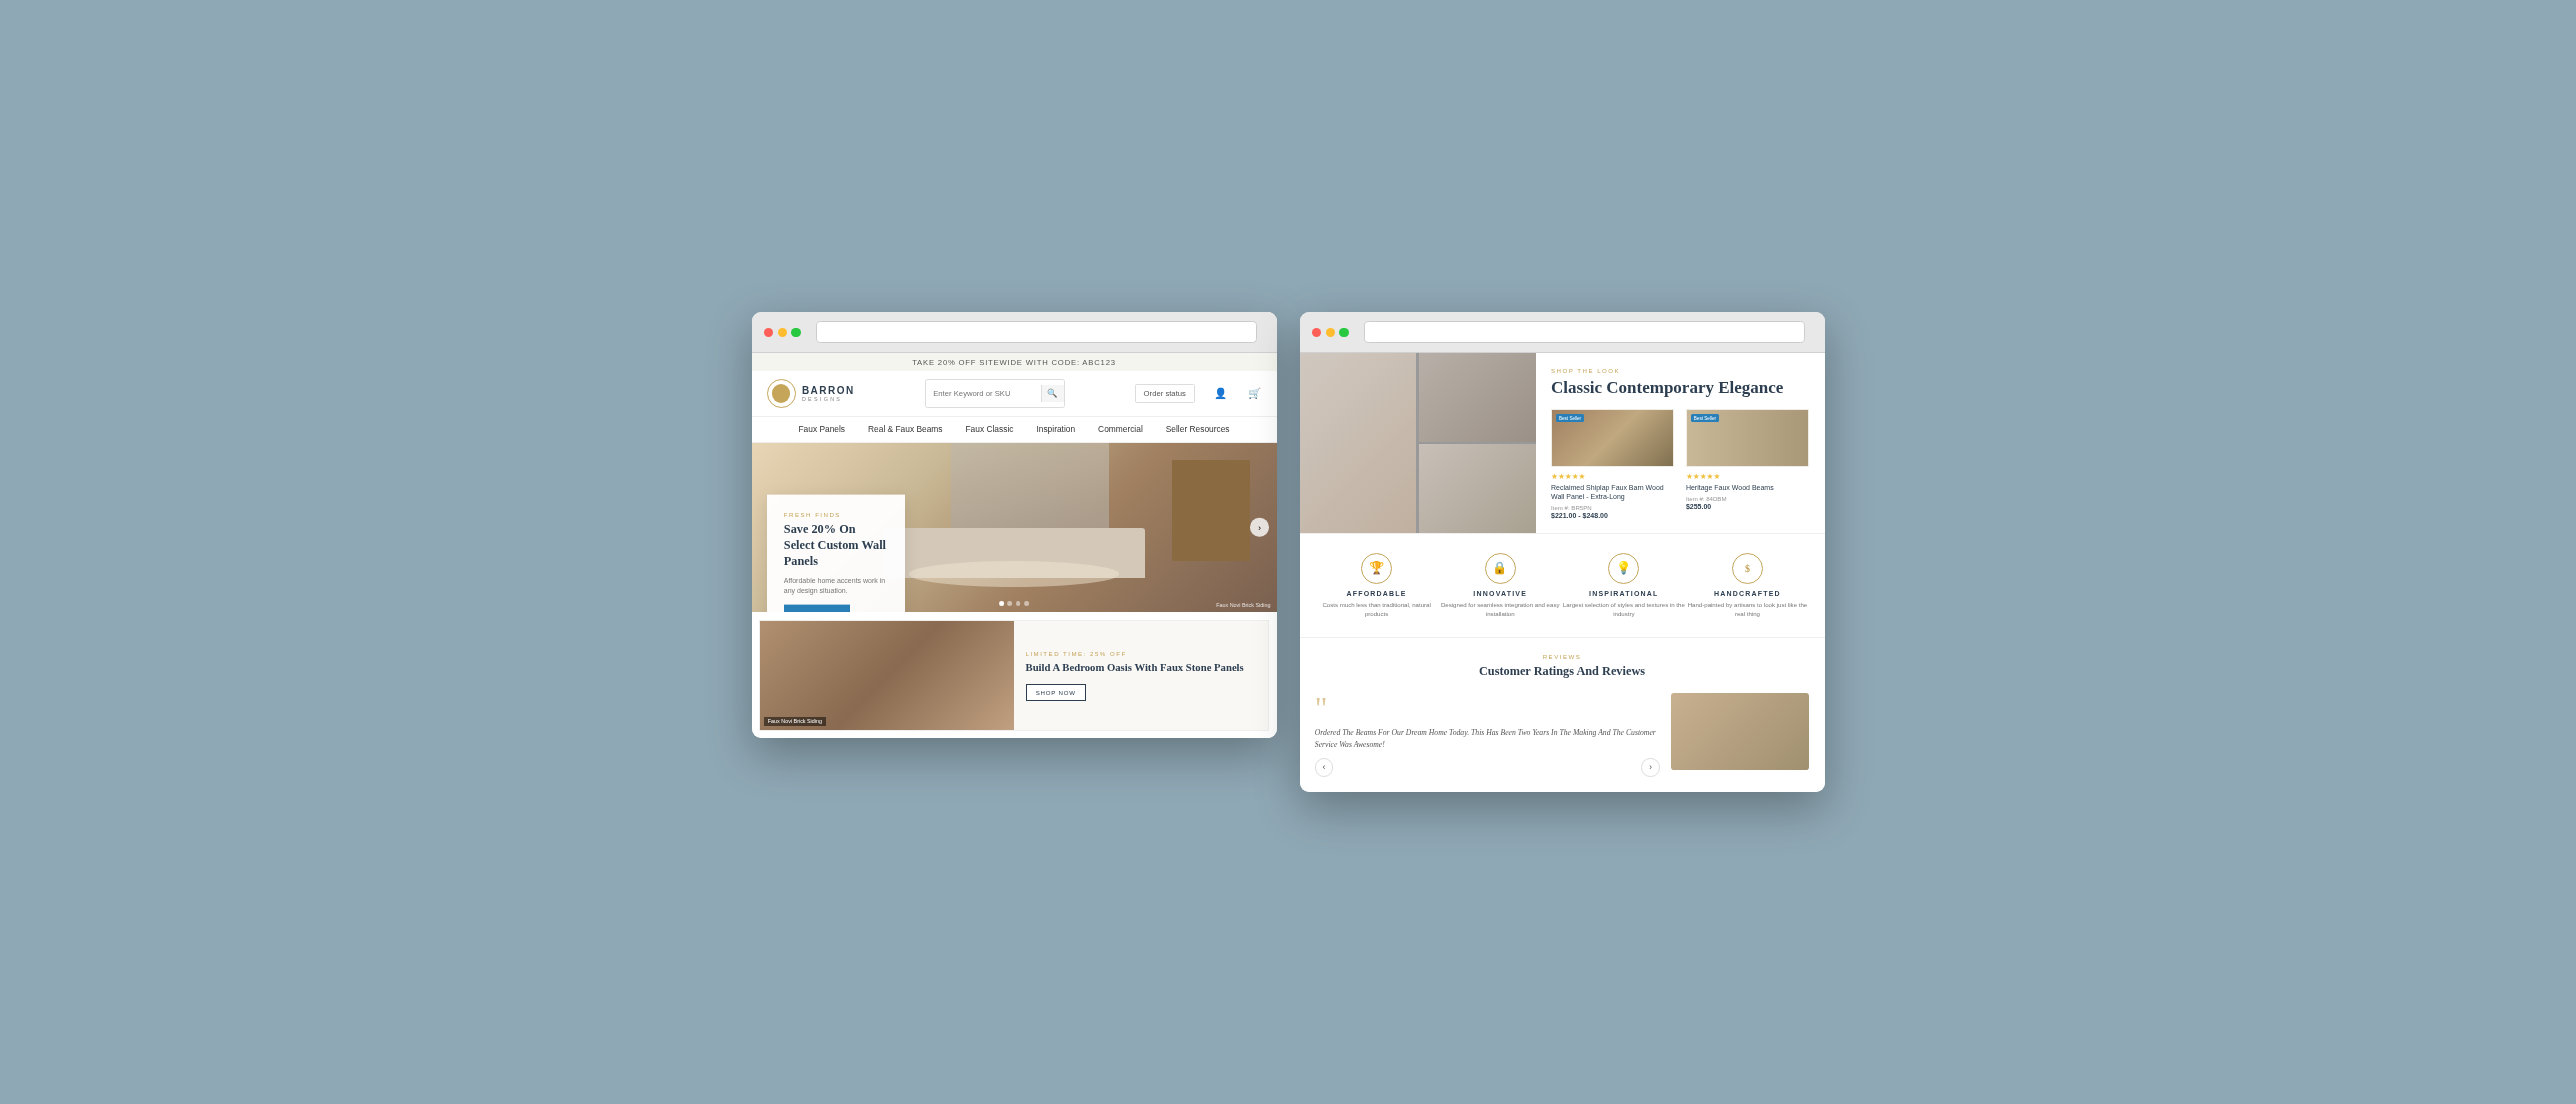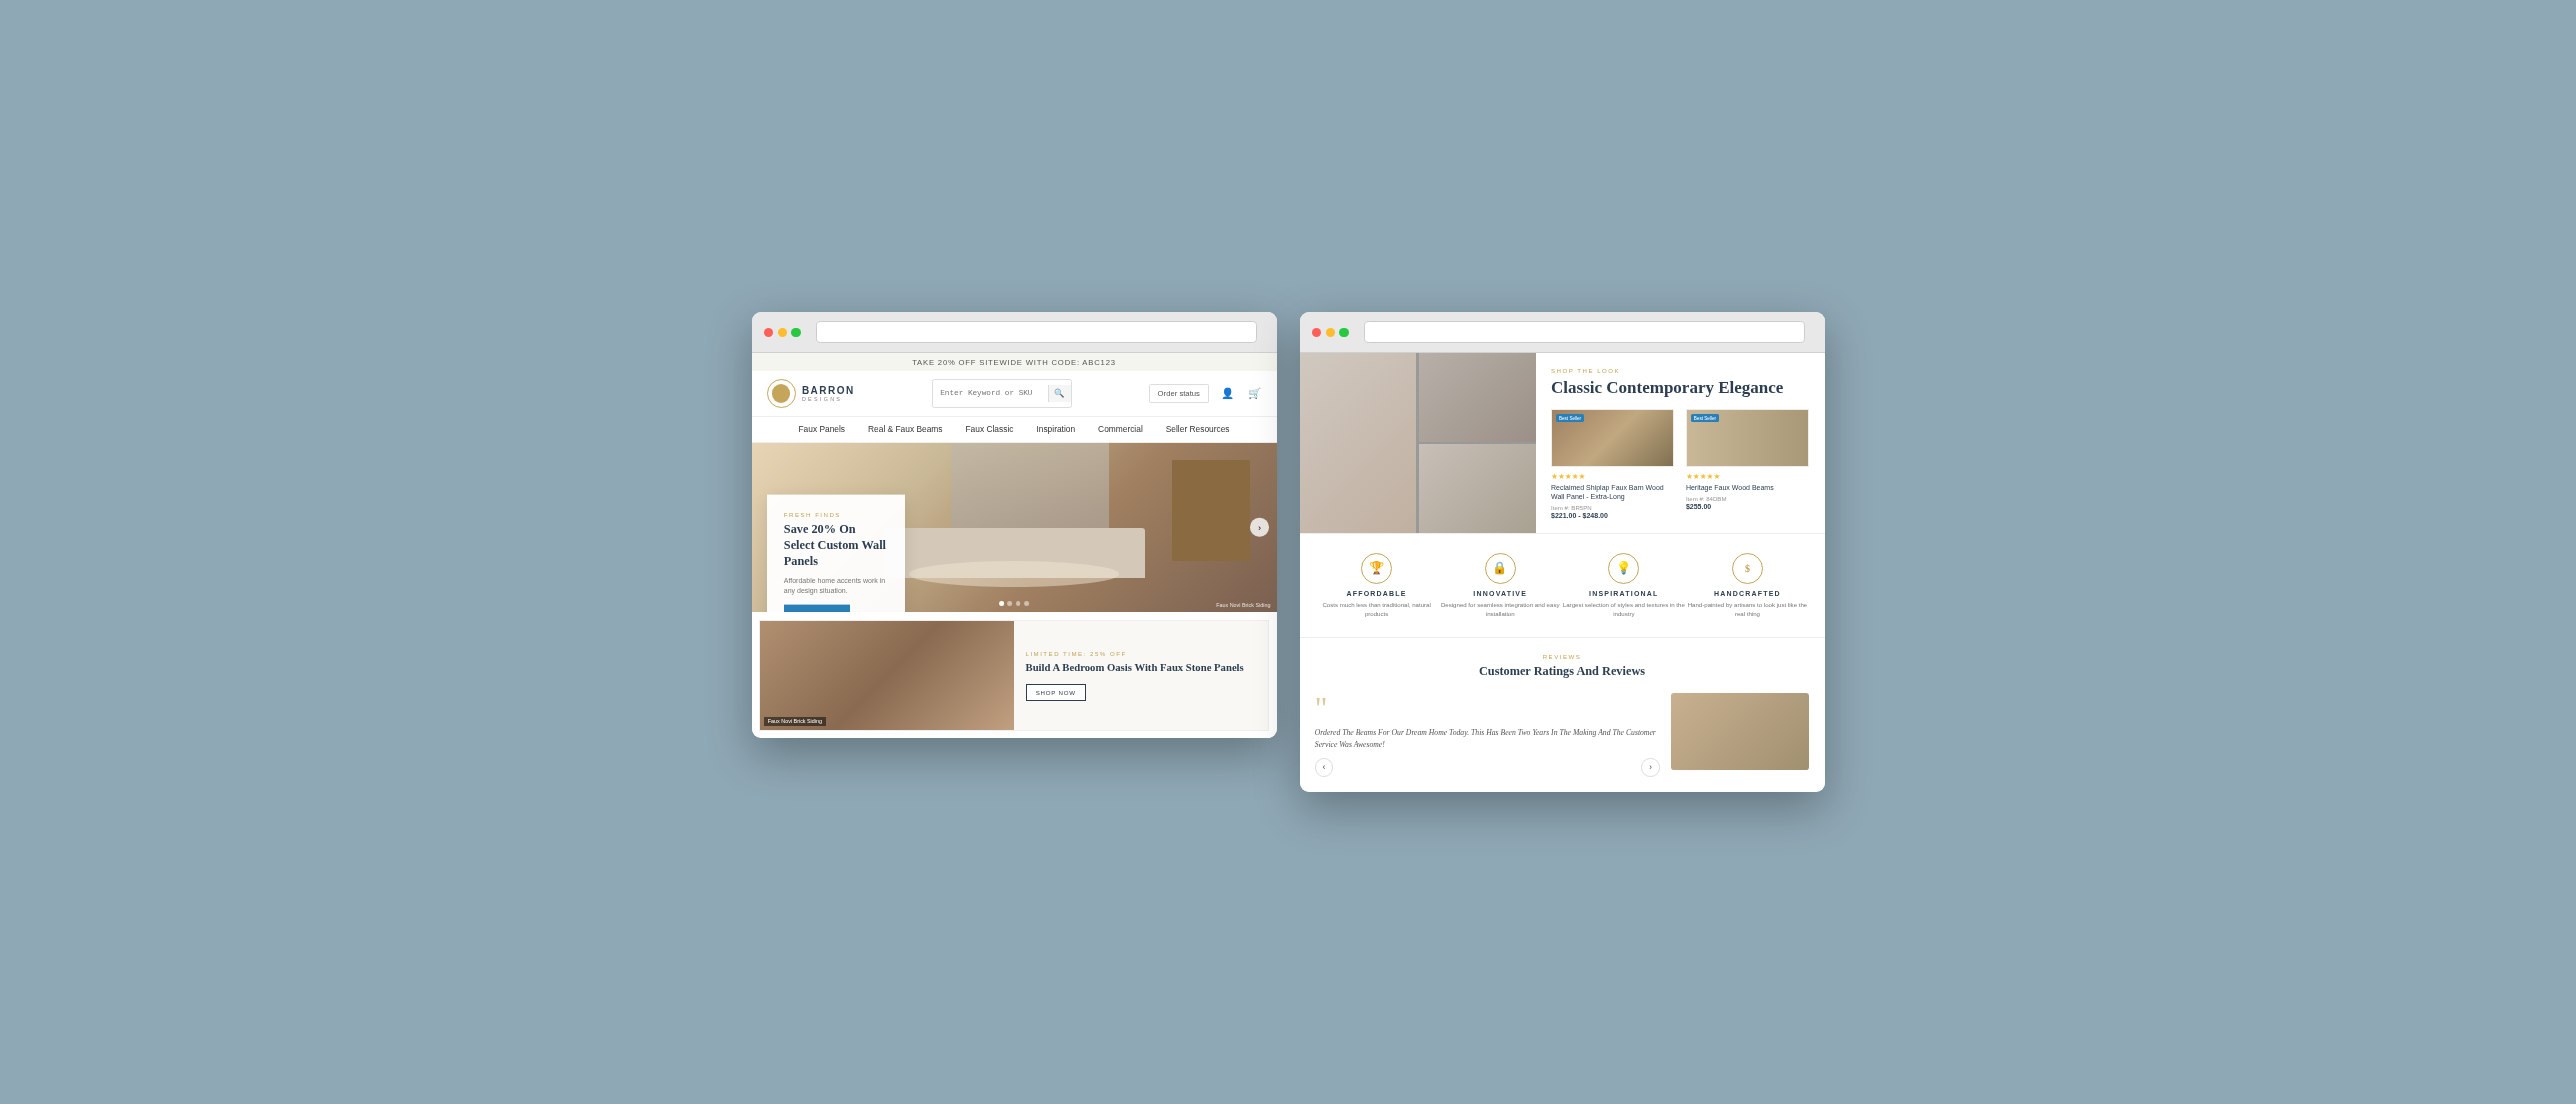--- a/index.html
+++ b/index.html
@@ -141,37 +141,36 @@
       overflow: hidden;
     }
 
     .header-search input {
       border: none;
       outline: none;
       padding: 3.8px 7.7px;
       font-size: 7.7px;
       color: #999;
       width: 115px;
-      font-family: Liberation Mono, monospace;
     }
 
     .search-btn {
       background: #f5f5f5;
       border: none;
       padding: 3.8px 6.1px;
       cursor: pointer;
       border-left: 0.8px solid #ddd;
       color: #666;
       font-size: 8.4px;
     }
 
     .header-actions {
       display: flex;
       align-items: center;
-      gap: 13px;
+      gap: 20px;
     }
 
     .order-status-btn {
       background: white;
       border: 0.8px solid #ddd;
       padding: 3.8px 7.7px;
       font-size: 7.7px;
       cursor: pointer;
       color: #555;
       border-radius: 1.5px;

